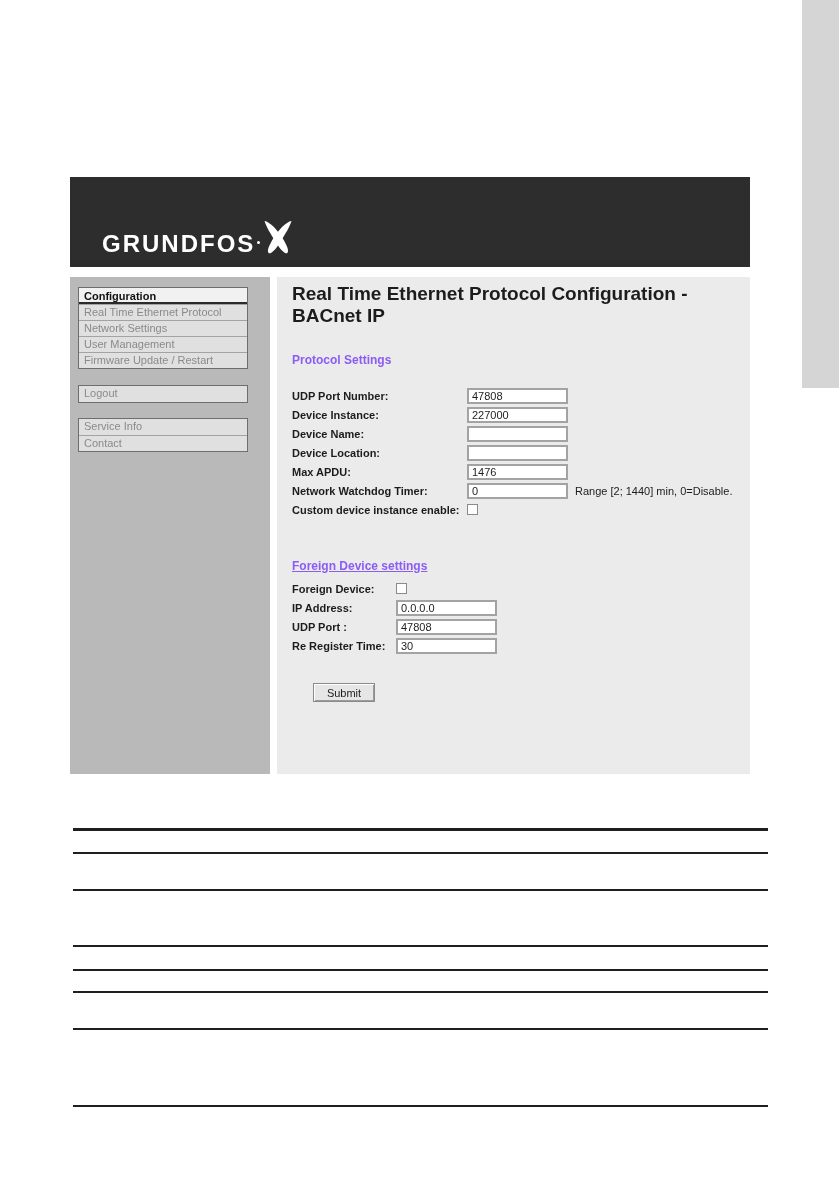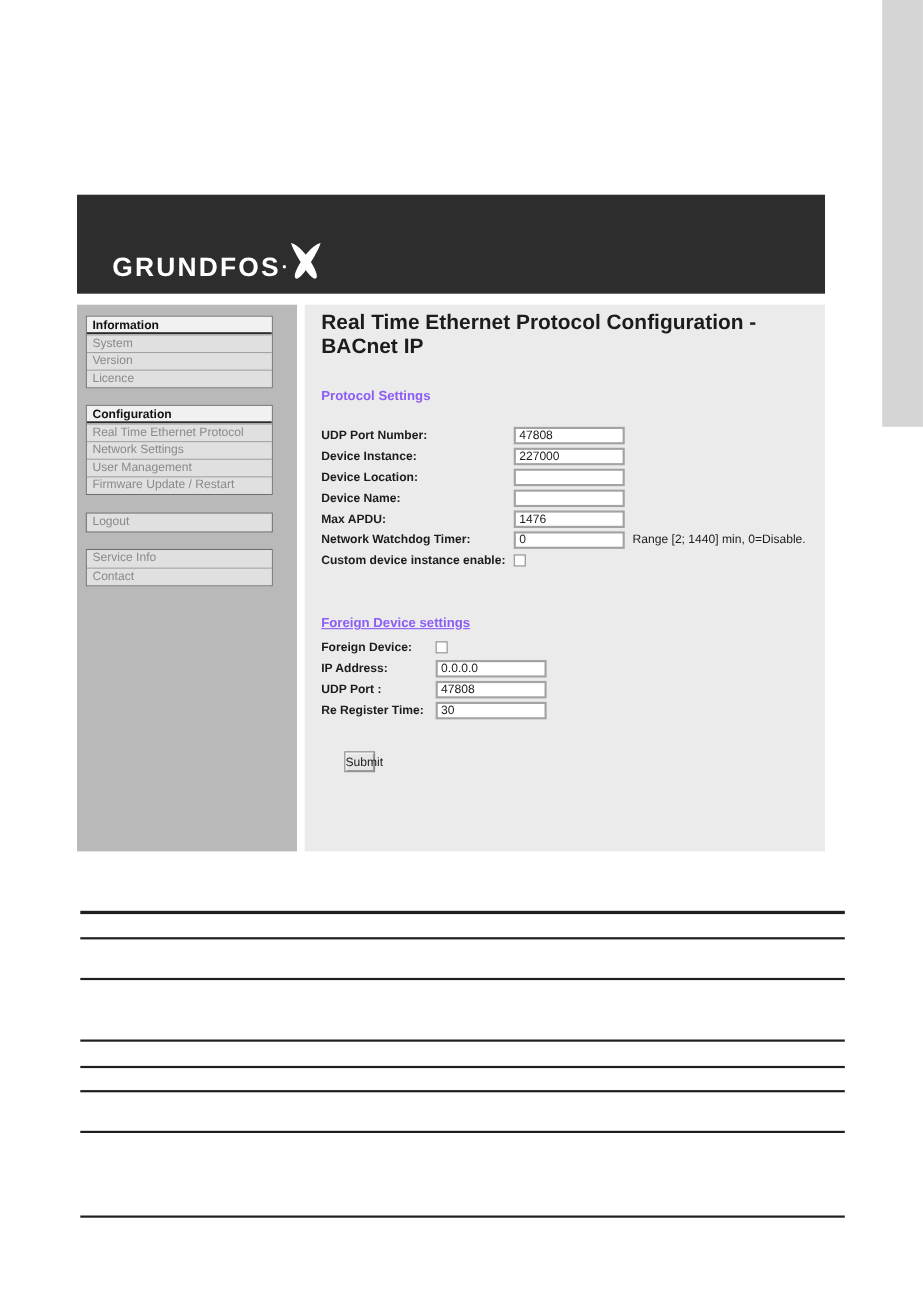--- a/index.html
+++ b/index.html
@@ -37,21 +37,21 @@
   .form { margin-top:19px; }
   .form.foreign-form { margin-top:6px; }
   .frow { display:flex; align-items:center; height:19px; }
   .flabel { font-size:11px; font-weight:bold; color:#1c1c1c; flex:none; }
   .protocol-form .flabel { width:175px; }
   .foreign-form .flabel { width:104px; }
   .txt { width:101px; height:16px; border:2px solid #a3a3a3; background:#ffffff;
          font-family:"Liberation Sans", sans-serif; font-size:11px; padding:0 3px; color:#1c1c1c; }
   .checkbox { width:11px; height:11px; border:1px solid #8a8a8a; background:#fdfdfd; display:inline-block; cursor:pointer; }
   .fnote { font-size:11px; color:#1c1c1c; margin-left:7px; white-space:nowrap; }
-  .submit-btn { margin-top:28px; margin-left:21px; width:28px; height:19px;
+  .submit-btn { margin-top:28px; margin-left:21px; width:62px; height:19px;
                 background:#e6e6e6; border:1px solid #8a8a8a;
                 box-shadow: inset 1px 1px 0 #ffffff, inset -1px -1px 0 #9b9b9b;
                 font-family:"Liberation Sans", sans-serif; font-size:11px; color:#1c1c1c; cursor:pointer; }
 
   
   .bottom-table { position:absolute; left:73px; top:828px; width:695px; border-top:3px solid #1f1f1f; }
   .trow { border-bottom:2px solid #1f1f1f; }
   .trow:nth-child(1){ height:23px; }
   .trow:nth-child(2){ height:37px; }
   .trow:nth-child(3){ height:56px; }
@@ -78,26 +78,20 @@
           <path fill="#ffffff" d="M2,2 C9,3 20,14 28,28 C33,37 35,43 32,45 C29,46 23,40 17,30 C10,19 4,9 2,2 Z"></path>
         </svg>
       </div>
     </div>
 
     <div class="shot-body">
 
       <div class="sidebar">
         <div class="menu">
 
-          <div class="menu-group">
-            <div class="menu-header">Information</div>
-            <div class="menu-item">System</div>
-            <div class="menu-item">Version</div>
-            <div class="menu-item">Licence</div>
-          </div>
 
           <div class="menu-group gap-lg">
             <div class="menu-header">Configuration</div>
             <div class="menu-item">Real Time Ethernet Protocol</div>
             <div class="menu-item">Network Settings</div>
             <div class="menu-item">User Management</div>
             <div class="menu-item">Firmware Update / Restart</div>
           </div>
 
           <div class="menu-group">
@@ -121,25 +115,25 @@
         <div class="form protocol-form">
           <div class="frow">
             <span class="flabel">UDP Port Number:</span>
             <input class="txt" type="text" value="47808" style="">
           </div>
           <div class="frow">
             <span class="flabel">Device Instance:</span>
             <input class="txt" type="text" value="227000" style="">
           </div>
           <div class="frow">
-            <span class="flabel">Device Location:</span>
+            <span class="flabel">Device Name:</span>
             <input class="txt" type="text" value="" style="">
           </div>
           <div class="frow">
-            <span class="flabel">Device Name:</span>
+            <span class="flabel">Device Location:</span>
             <input class="txt" type="text" value="" style="">
           </div>
           <div class="frow">
             <span class="flabel">Max APDU:</span>
             <input class="txt" type="text" value="1476" style="">
           </div>
           <div class="frow">
             <span class="flabel">Network Watchdog Timer:</span>
             <input class="txt" type="text" value="0" style="">
             <span class="fnote">Range [2; 1440] min, 0=Disable.</span>

